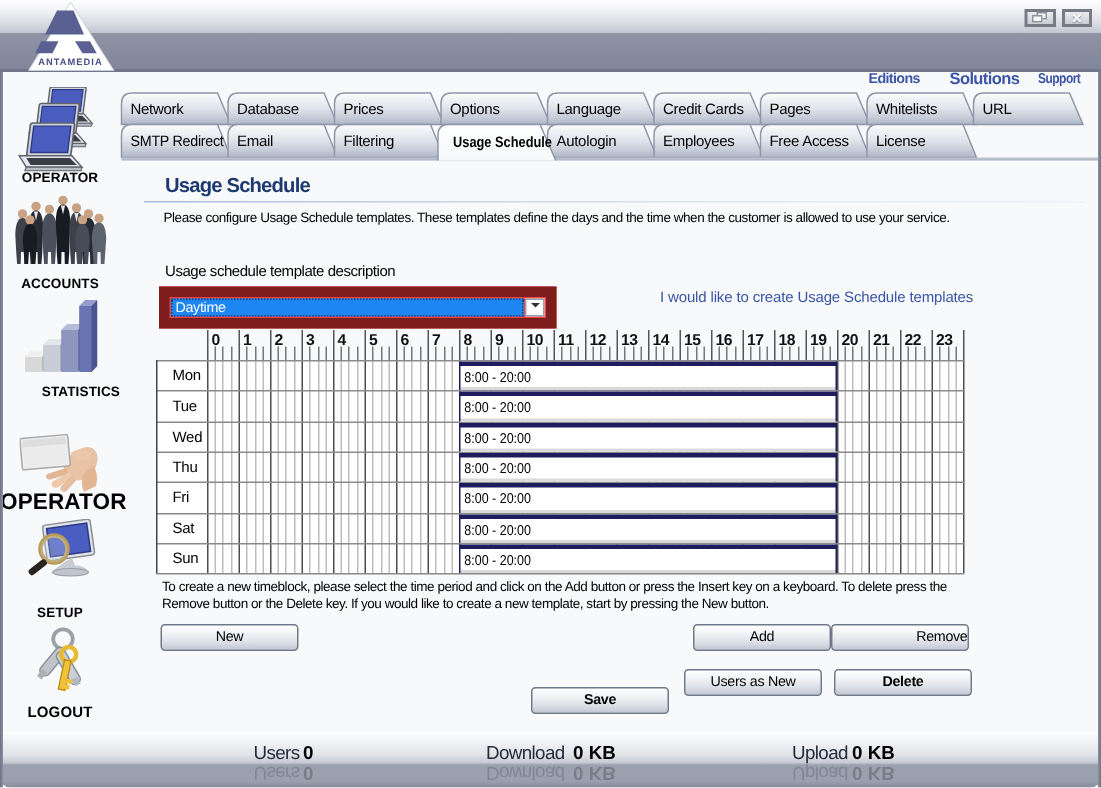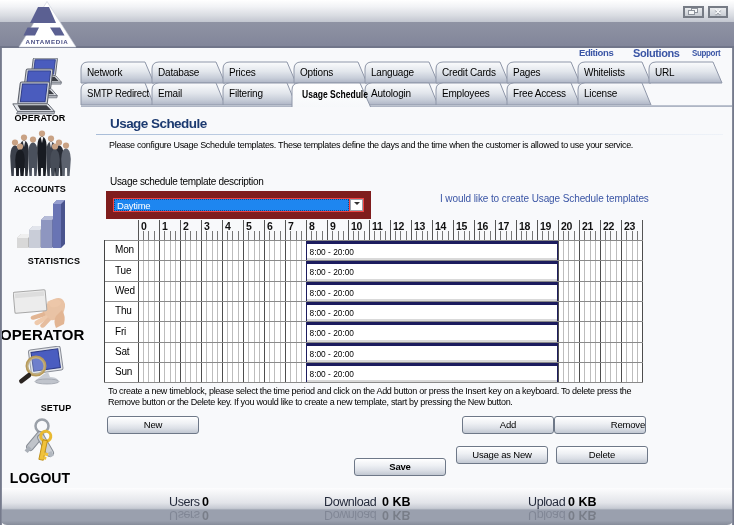--- a/index.html
+++ b/index.html
@@ -168,39 +168,39 @@
       <g transform="rotate(-8 30 16)">
         <rect x="14" y="2" width="32" height="24" rx="2" fill="#e2e4e8" stroke="#8a8e98" stroke-width="1"></rect>
         <rect x="16.5" y="4.5" width="27" height="19" fill="#4a5dc0" stroke="#2c3a86" stroke-width="1"></rect>
       </g>
       <path d="M 28 28 L 32 26 L 34 31 Q 40 31 42 34 L 20 34 Q 24 31 28 28 Z" fill="#c8ccd4"></path>
       <ellipse cx="31" cy="35.5" rx="12" ry="2.5" fill="#c0c4cc" stroke="#9aa0aa" stroke-width="0.8"></ellipse>
       <circle cx="20" cy="20" r="9" fill="none" stroke="#b89b5a" stroke-width="3"></circle>
       <circle cx="20" cy="20" r="9" fill="rgba(220,230,240,0.25)"></circle>
       <rect x="2" y="30" width="14" height="4.5" rx="2" transform="rotate(-38 9 32)" fill="#2a2420"></rect>
     </svg></div>
-<div style="position:absolute;left:16px;top:403px;width:80px;text-align:center;font-size:9px;font-weight:bold;color:#000;letter-spacing:0.1px">SETUP</div>
+<div style="position:absolute;left:0;top:403px;width:80px;text-align:center;font-size:9px;font-weight:bold;color:#000;letter-spacing:0.1px">SETUP</div>
 <div style="position:absolute;left:0;top:418px;width:80px;text-align:center"><svg width="44" height="50" viewBox="0 0 44 50">
       <circle cx="24" cy="8" r="6.5" fill="none" stroke="#9aa0a8" stroke-width="2.5"></circle>
       <g transform="rotate(40 22 18)">
         <rect x="18" y="14" width="7" height="22" rx="3" fill="#c0c4ca" stroke="#888e96" stroke-width="1"></rect>
         <rect x="19.5" y="33" width="4" height="6" fill="#aab0b8"></rect>
       </g>
       <g transform="rotate(-30 24 20)">
         <rect x="20" y="16" width="7" height="24" rx="3" fill="#ccd0d6" stroke="#888e96" stroke-width="1"></rect>
         <rect x="21.5" y="36" width="4" height="5" fill="#b2b8c0"></rect>
       </g>
       <g transform="rotate(12 26 22)">
         <circle cx="27" cy="18" r="5" fill="none" stroke="#e8b932" stroke-width="3"></circle>
         <rect x="25" y="22" width="4.5" height="20" fill="#f0c23c" stroke="#b8860b" stroke-width="0.8"></rect>
         <rect x="29" y="34" width="4" height="3" fill="#f0c23c"></rect>
         <rect x="29" y="38" width="3" height="3" fill="#f0c23c"></rect>
       </g>
     </svg></div>
-<div style="position:absolute;left:0;top:470px;width:80px;text-align:center;font-size:14px;font-weight:bold;color:#000;letter-spacing:0.1px">LOGOUT</div>
+<div style="position:absolute;left:0;top:470px;width:80px;text-align:center;font-size:10px;font-weight:bold;color:#000;letter-spacing:0.1px">LOGOUT</div>
 
 <div class="abs" style="left:110px;top:116px;font-size:13.5px;letter-spacing:-0.55px;font-weight:bold;color:#1c3a70">Usage Schedule</div>
 <div class="abs" style="left:96px;top:134px;width:627px;height:1px;background:linear-gradient(to right,#a9bdd8,#dde6f2 60%,#eef2f8)"></div>
 <div class="abs" style="left:109px;top:140px;font-size:9px;letter-spacing:-0.3px;white-space:nowrap;color:#000">Please configure Usage Schedule templates. These templates define the days and the time when the customer is allowed to use your service.</div>
 
 <div class="abs" style="left:110px;top:176px;font-size:10px;letter-spacing:-0.3px;color:#000">Usage schedule template description</div>
 
 <div class="abs" style="left:106px;top:191px;width:251px;height:14px;border:7px solid #7f1d1d;background:#ef4444">
   <div style="position:absolute;left:1px;top:1px;right:15px;bottom:1px;background:#1e86f0;outline:1px dotted #0a4a8a;outline-offset:-1px"></div>
   <div style="position:absolute;left:4px;top:2px;font-size:9.5px;letter-spacing:-0.2px;color:#fff">Daytime</div>
@@ -501,22 +501,22 @@
       <rect x="453" y="143" width="1" height="19" fill="#1c1c5e"></rect>
       <text x="205.5" y="156.6" font-size="9.5" fill="#000" textLength="44.5" lengthAdjust="spacingAndGlyphs">8:00 - 20:00</text>
     </g>
   </svg>
 
 <div class="abs" style="left:108px;top:386px;font-size:9px;letter-spacing:-0.3px;white-space:nowrap;color:#000;line-height:10.8px">To create a new timeblock, please select the time period and click on the Add button or press the Insert key on a keyboard. To delete press the<br>Remove button or the Delete key. If you would like to create a new template, start by pressing the New button.</div>
 <div style="position:absolute;left:107px;top:416px;width:90px;height:16px;border:1px solid #6e7888;border-radius:3px;background:linear-gradient(#ffffff,#eef0f4 40%,#dce0e7 70%,#c2c8d2);box-shadow:inset 0 1px 0 #fff;font-size:9.5px;letter-spacing:-0.2px;font-weight:normal;color:#000;text-align:center;line-height:15px">New</div>
 <div style="position:absolute;left:462px;top:416px;width:90px;height:16px;border:1px solid #6e7888;border-radius:3px;background:linear-gradient(#ffffff,#eef0f4 40%,#dce0e7 70%,#c2c8d2);box-shadow:inset 0 1px 0 #fff;font-size:9.5px;letter-spacing:-0.2px;font-weight:normal;color:#000;text-align:center;line-height:15px">Add</div>
 <div style="position:absolute;left:554px;top:416px;width:90px;height:16px;border:1px solid #6e7888;border-radius:3px;background:linear-gradient(#ffffff,#eef0f4 40%,#dce0e7 70%,#c2c8d2);box-shadow:inset 0 1px 0 #fff;font-size:9.5px;letter-spacing:-0.2px;font-weight:normal;color:#000;text-align:right;line-height:15px">Remove</div>
 <div style="position:absolute;left:354px;top:458px;width:90px;height:16px;border:1px solid #6e7888;border-radius:3px;background:linear-gradient(#ffffff,#eef0f4 40%,#dce0e7 70%,#c2c8d2);box-shadow:inset 0 1px 0 #fff;font-size:9.5px;letter-spacing:-0.2px;font-weight:bold;color:#000;text-align:center;line-height:15px">Save</div>
-<div style="position:absolute;left:456px;top:446px;width:90px;height:16px;border:1px solid #6e7888;border-radius:3px;background:linear-gradient(#ffffff,#eef0f4 40%,#dce0e7 70%,#c2c8d2);box-shadow:inset 0 1px 0 #fff;font-size:9.5px;letter-spacing:-0.2px;font-weight:normal;color:#000;text-align:center;line-height:15px">Usage as New</div>
-<div style="position:absolute;left:556px;top:446px;width:90px;height:16px;border:1px solid #6e7888;border-radius:3px;background:linear-gradient(#ffffff,#eef0f4 40%,#dce0e7 70%,#c2c8d2);box-shadow:inset 0 1px 0 #fff;font-size:9.5px;letter-spacing:-0.2px;font-weight:normal;color:#000;text-align:center;line-height:15px">Delete</div>
+<div style="position:absolute;left:456px;top:446px;width:90px;height:16px;border:1px solid #6e7888;border-radius:3px;background:linear-gradient(#ffffff,#eef0f4 40%,#dce0e7 70%,#c2c8d2);box-shadow:inset 0 1px 0 #fff;font-size:9.5px;letter-spacing:-0.2px;font-weight:normal;color:#000;text-align:center;line-height:15px">Users as New</div>
+<div style="position:absolute;left:556px;top:446px;width:90px;height:16px;border:1px solid #6e7888;border-radius:3px;background:linear-gradient(#ffffff,#eef0f4 40%,#dce0e7 70%,#c2c8d2);box-shadow:inset 0 1px 0 #fff;font-size:9.5px;letter-spacing:-0.2px;font-weight:bold;color:#000;text-align:center;line-height:15px">Delete</div>
 
 <div class="abs" style="left:0;top:488px;width:734px;height:37px;border-radius:0 0 7px 7px;background:linear-gradient(#fdfdfe,#e2e4e9 40%,#c6cad3 55%,#a8aeba 58%,#9aa0ae 60%,#9aa0ae 88%,#868c9a 100%)"></div>
 <div class="abs" style="left:169px;top:495px;font-size:12.5px;letter-spacing:-0.4px;color:#252b3c">Users</div>
 <div class="abs" style="left:202px;top:495px;font-size:12.5px;font-weight:bold;color:#000">0</div>
 <div class="abs" style="left:324px;top:495px;font-size:12.5px;letter-spacing:-0.4px;color:#252b3c">Download</div>
 <div class="abs" style="left:382px;top:495px;font-size:12.5px;font-weight:bold;color:#000">0 KB</div>
 <div class="abs" style="left:528px;top:495px;font-size:12.5px;letter-spacing:-0.4px;color:#252b3c">Upload</div>
 <div class="abs" style="left:568px;top:495px;font-size:12.5px;font-weight:bold;color:#000">0 KB</div>
 <div class="abs" style="left:169px;top:508px;font-size:12.5px;letter-spacing:-0.4px;color:#252b3c;transform:scaleY(-1);opacity:0.21">Users</div>
 <div class="abs" style="left:202px;top:508px;font-size:12.5px;font-weight:bold;color:#000;transform:scaleY(-1);opacity:0.21">0</div>

